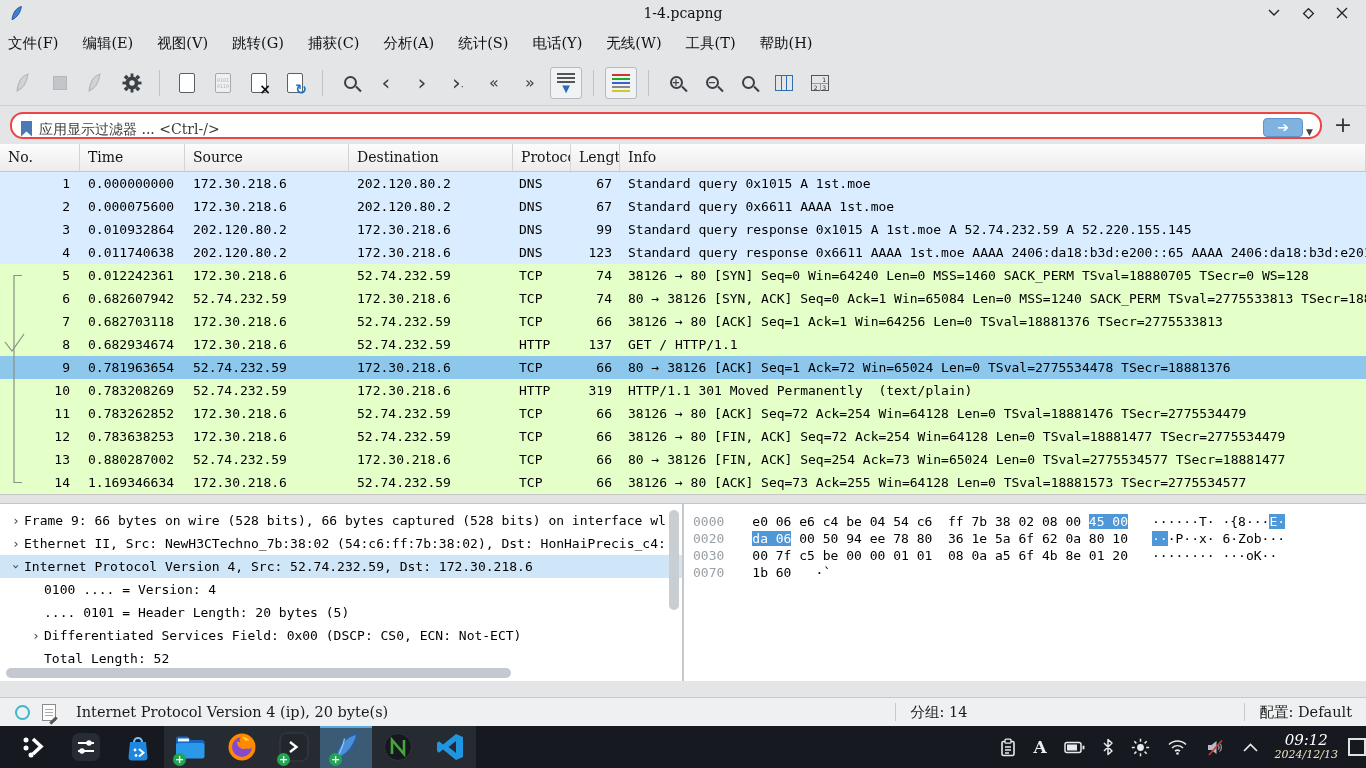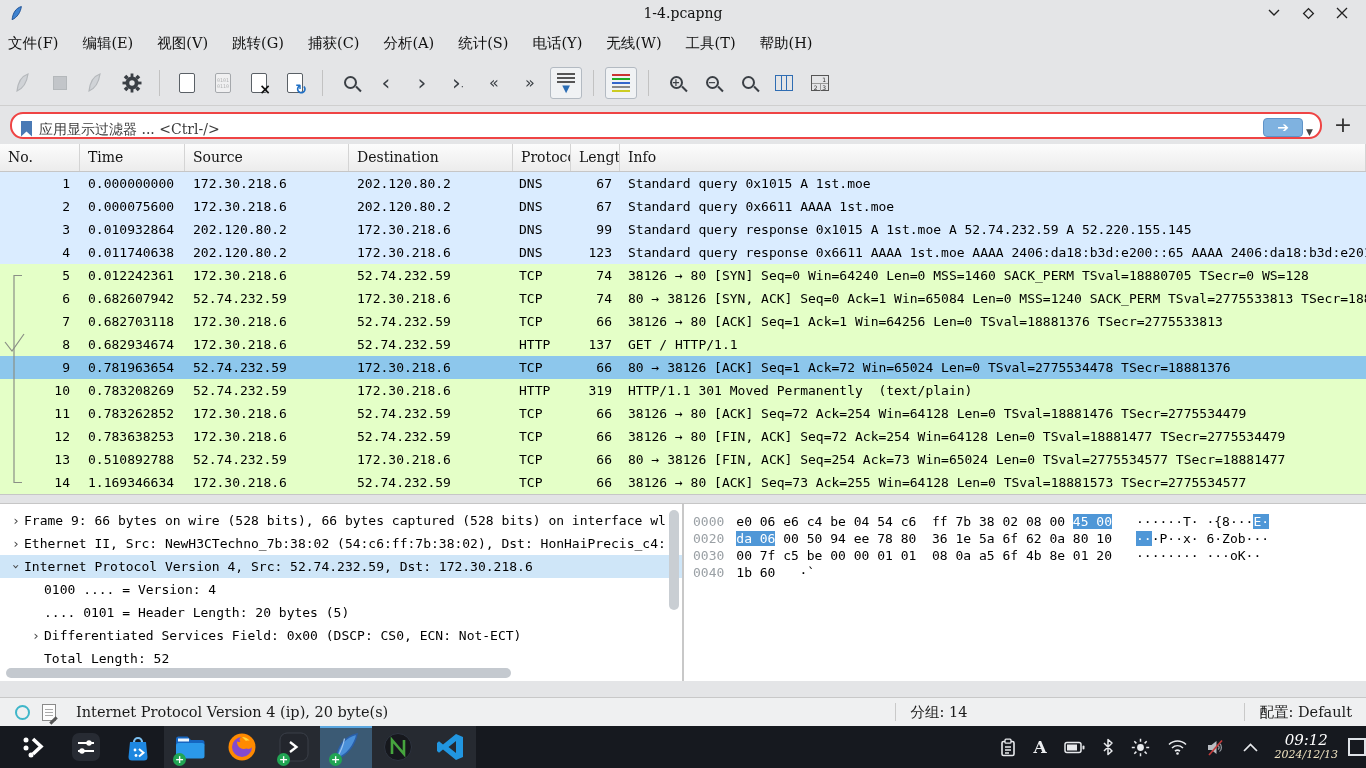--- a/index.html
+++ b/index.html
@@ -79,21 +79,21 @@
   .drow .exp { width:16px; flex:0 0 auto; color:#444; font-size:13px; text-align:center; }
   .drow .exp.open { transform:rotate(90deg); }
   .drow .ind { flex:0 0 auto; }
   .drow.sel { background:#cfe6f8; }
   .vscroll { position:absolute; right:3px; top:6px; width:10px; height:160px; }
   .vscroll .thumb { width:10px; height:100px; background:#c9ced3; border-radius:5px; }
   .hscroll { position:absolute; bottom:3px; left:6px; width:650px; height:10px; }
   .hscroll .thumb { width:505px; height:10px; background:#c4c9cf; border-radius:5px; }
   .hex { flex:1; background:#fff; padding:9px 0 0 9px; font-family:"DejaVu Sans Mono","Liberation Mono",monospace; font-size:13px; line-height:17px; }
   .hrow { white-space:pre; }
-  .hrow .off { color:#9aa0a5; margin-right:12px; }
+  .hrow .off { color:#9aa0a5; margin-right:28px; }
   .hrow .asc { margin-left:24px; }
   .hlv { background:#4f97d7; color:#fff; }
 
   
   .status { height:29px; display:flex; align-items:center; background:#eff0f1; border-top:1px solid #c8c8c8; font-size:14.5px; color:#1a1a1a; flex:0 0 auto;margin-top:16px; }
   .expert { width:15px; height:15px; border:2px solid #3fb6c9; border-radius:50%; margin-left:15px; flex:0 0 auto; }
   .note { width:14px; height:17px; border:1px solid #8a8a8a; background:#fdfdfd; margin-left:12px; position:relative; flex:0 0 auto; }
   .note i { position:absolute; left:2px; right:2px; height:1px; background:#aaa; }
   .note .pencil { position:absolute; right:-3px; bottom:-2px; width:9px; height:3px; background:#555; transform:rotate(-45deg); }
   .fieldinfo { margin-left:20px; white-space:nowrap; }
@@ -440,21 +440,21 @@
         <span class="pc c-no">12</span>
         <span class="pc c-time">0.783638253</span>
         <span class="pc c-src">172.30.218.6</span>
         <span class="pc c-dst">52.74.232.59</span>
         <span class="pc c-pro">TCP</span>
         <span class="pc c-len">66</span>
         <span class="pc c-info">38126 → 80 [FIN, ACK] Seq=72 Ack=254 Win=64128 Len=0 TSval=18881477 TSecr=2775534479</span>
       </div>
       <div class="prow tcp">
         <span class="pc c-no">13</span>
-        <span class="pc c-time">0.510892788</span>
+        <span class="pc c-time">0.880287002</span>
         <span class="pc c-src">52.74.232.59</span>
         <span class="pc c-dst">172.30.218.6</span>
         <span class="pc c-pro">TCP</span>
         <span class="pc c-len">66</span>
         <span class="pc c-info">80 → 38126 [FIN, ACK] Seq=254 Ack=73 Win=65024 Len=0 TSval=2775534577 TSecr=18881477</span>
       </div>
       <div class="prow tcp">
         <span class="pc c-no">14</span>
         <span class="pc c-time">1.169346634</span>
         <span class="pc c-src">172.30.218.6</span>
@@ -485,21 +485,21 @@
           <div class="thumb"></div>
         </div>
         <div class="hscroll">
           <div class="thumb"></div>
         </div>
       </div>
     <div class="hex" id="hexpane">
         <div class="hrow"><span class="off">0000</span><span><span>e0 06 e6 c4 be 04 54 c6  ff 7b 38 02 08 00 </span><span class="hlv">45 00</span></span><span class="asc"><span>······T· ·{8···</span><span class="hlv">E·</span></span></div>
         <div class="hrow"><span class="off">0020</span><span><span class="hlv">da 06</span><span> 00 50 94 ee 78 80  36 1e 5a 6f 62 0a 80 10</span></span><span class="asc"><span class="hlv">··</span><span>·P··x· 6·Zob···</span></span></div>
         <div class="hrow"><span class="off">0030</span><span><span>00 7f c5 be 00 00 01 01  08 0a a5 6f 4b 8e 01 20</span></span><span class="asc"><span>········ ···oK·· </span></span></div>
-        <div class="hrow"><span class="off">0040</span><span><span>1b 60</span></span><span class="asc"><span>·`</span></span></div>
+        <div class="hrow"><span class="off">0070</span><span><span>1b 60</span></span><span class="asc"><span>·`</span></span></div>
       </div>
   </div>
 
   <div class="status">
     <span class="expert"></span>
     <span class="note">
         <i style="top:4px"></i>
         <i style="top:7px"></i>
         <i style="top:10px"></i>
         <span class="pencil"></span>

